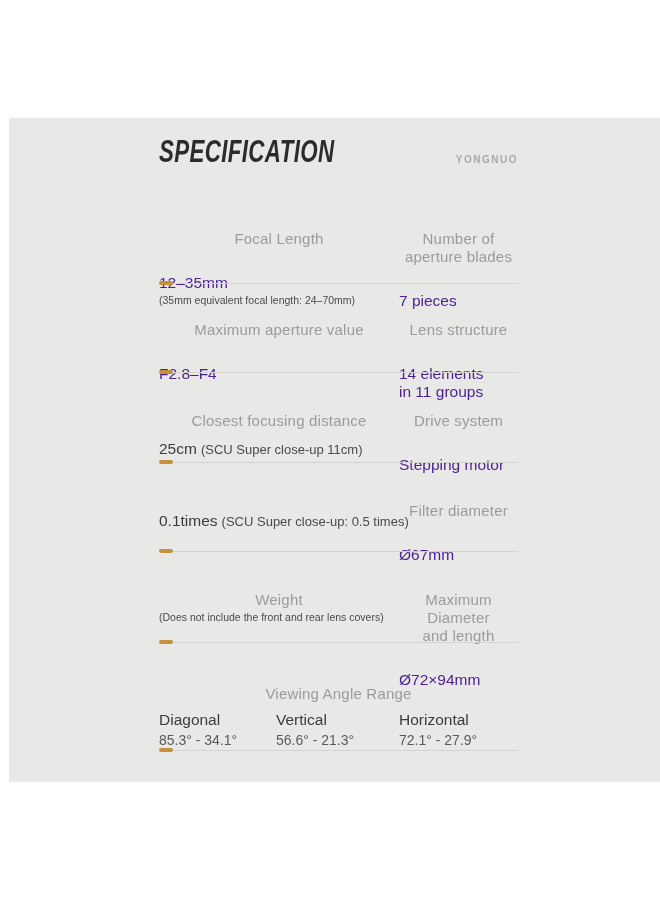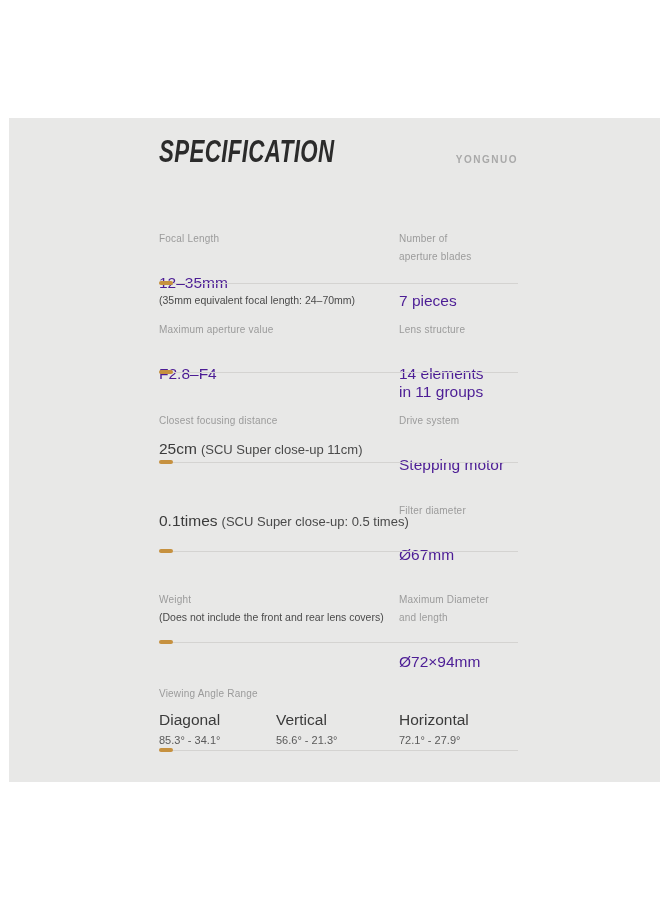--- a/index.html
+++ b/index.html
@@ -31,22 +31,22 @@
     position:absolute;right:0;top:36px;
     font-size:10px;line-height:12px;
     font-weight:bold;color:#a9a9a9;letter-spacing:1.5px;
   }
   .row{position:absolute;left:0;width:100%;margin-top:16px;}
   .r1{top:96px}.r2{top:187px}.r3{top:278px}.r4{top:368px}.r5{top:457px}.r6{top:551px}
   .cell{position:absolute;top:0;}
   .cell.left{left:0;width:240px;}
   .cell.right{left:240px;width:119px;}
   .label{
-    font-size:10px;line-height:18px;color:#9b9b9b;
-    white-space:pre-line;letter-spacing:0.2px;
+    font-size:15px;line-height:18px;color:#9b9b9b;
+    white-space:pre-line;letter-spacing:0.2px;text-align:center;
   }
   .value{
     font-size:15.5px;line-height:18px;margin-top:26px;
     color:#4c1d95;white-space:pre-line;
   }
   .value-line{margin-top:10px;white-space:nowrap;}
   .value-text{font-size:15.5px;line-height:18px;color:#3b3b3b;}
   .note{
     font-size:10.5px;line-height:14px;color:#4a4a4a;
     white-space:nowrap;margin-top:1px;
@@ -59,21 +59,21 @@
   .d1{top:165px}.d2{top:254px}.d3{top:344px}.d4{top:433px}.d5{top:524px}.d6{top:632px}
   .accent{
     position:absolute;left:0;top:-2px;
     width:14px;height:4px;border-radius:2px;
     background:#c6913f;display:block;
   }
   .va-cols{position:relative;margin-top:7px;height:52px;}
   .va-col{position:absolute;top:0;white-space:nowrap;}
   .va-col.c0{left:0}.va-col.c1{left:117px}.va-col.c2{left:240px}
   .va-name{font-size:15.5px;line-height:20px;color:#3b3b3b;}
-  .va-range{font-size:11px;line-height:14px;color:#5a5a5a;margin-top:3px;}
+  .va-range{font-size:14px;line-height:14px;color:#5a5a5a;margin-top:3px;}
 </style>
 </head>
 <body>
 
 <div class="panel">
   <div class="content">
 
     <div class="title">SPECIFICATION</div>
     <div class="brand">YONGNUO</div>
 

